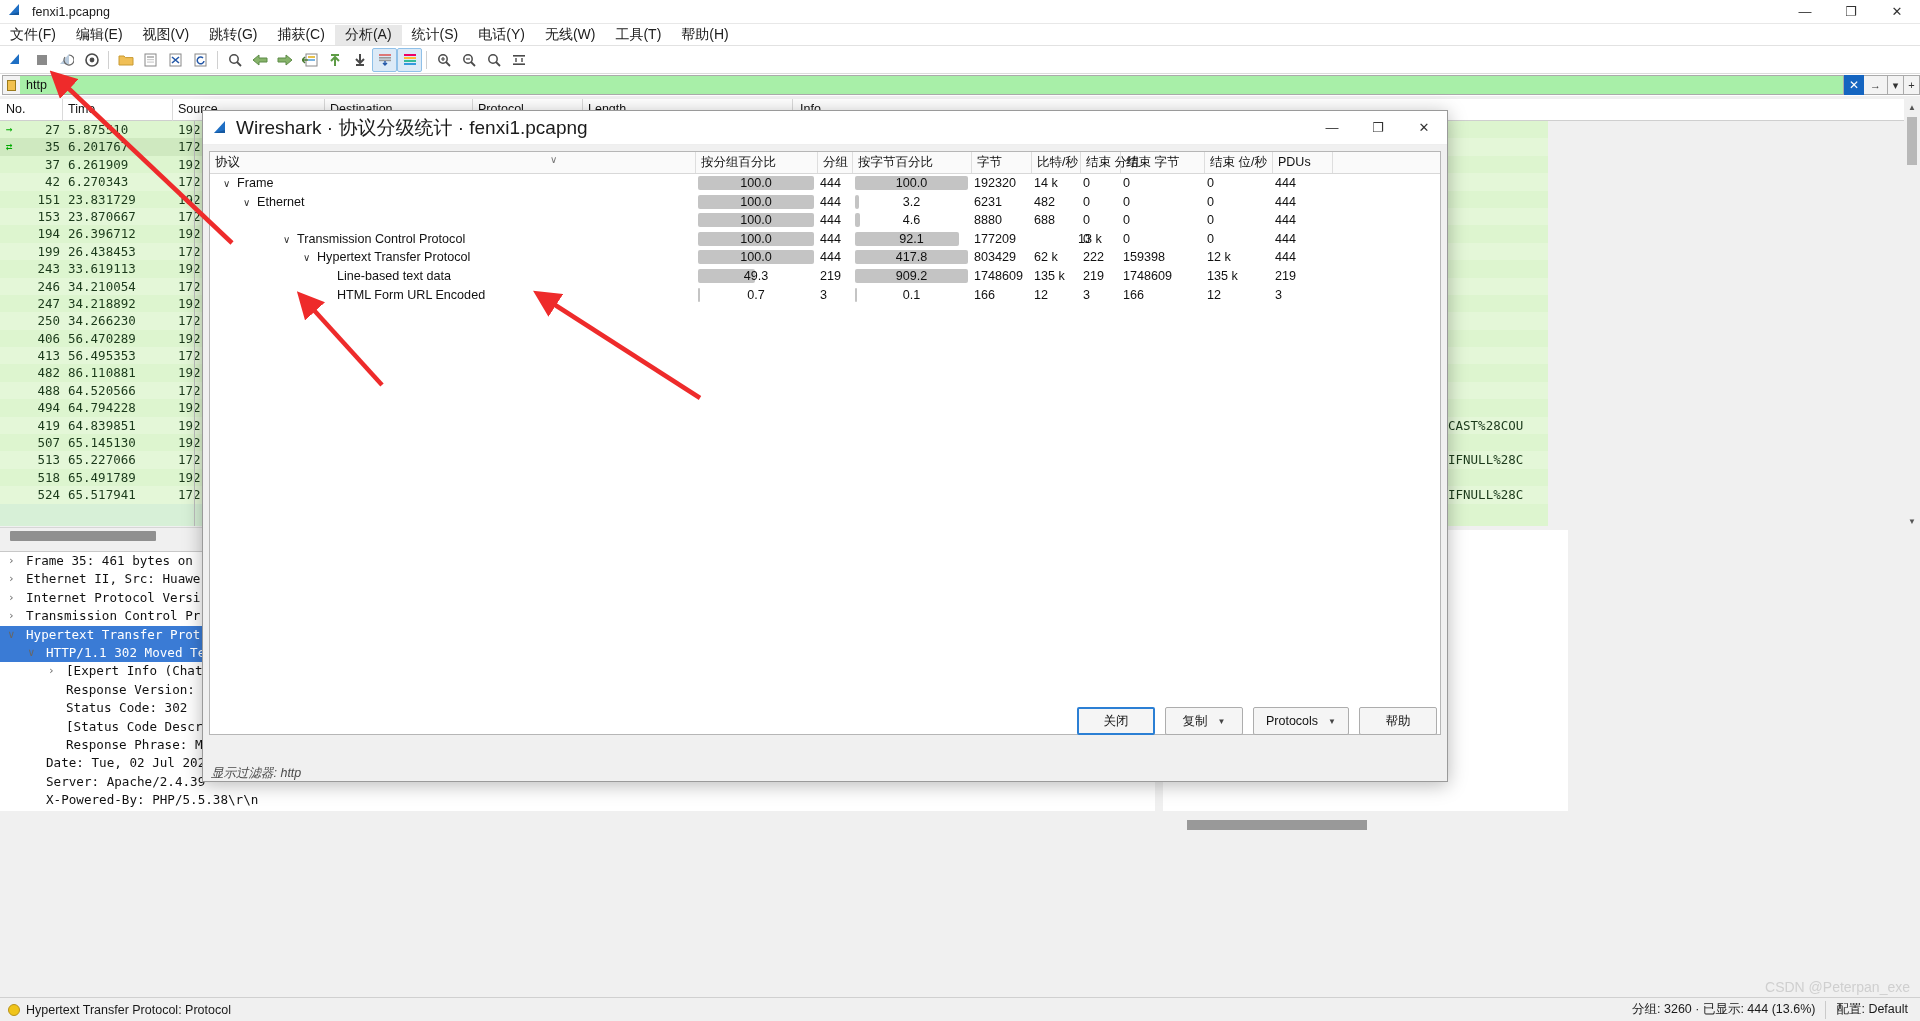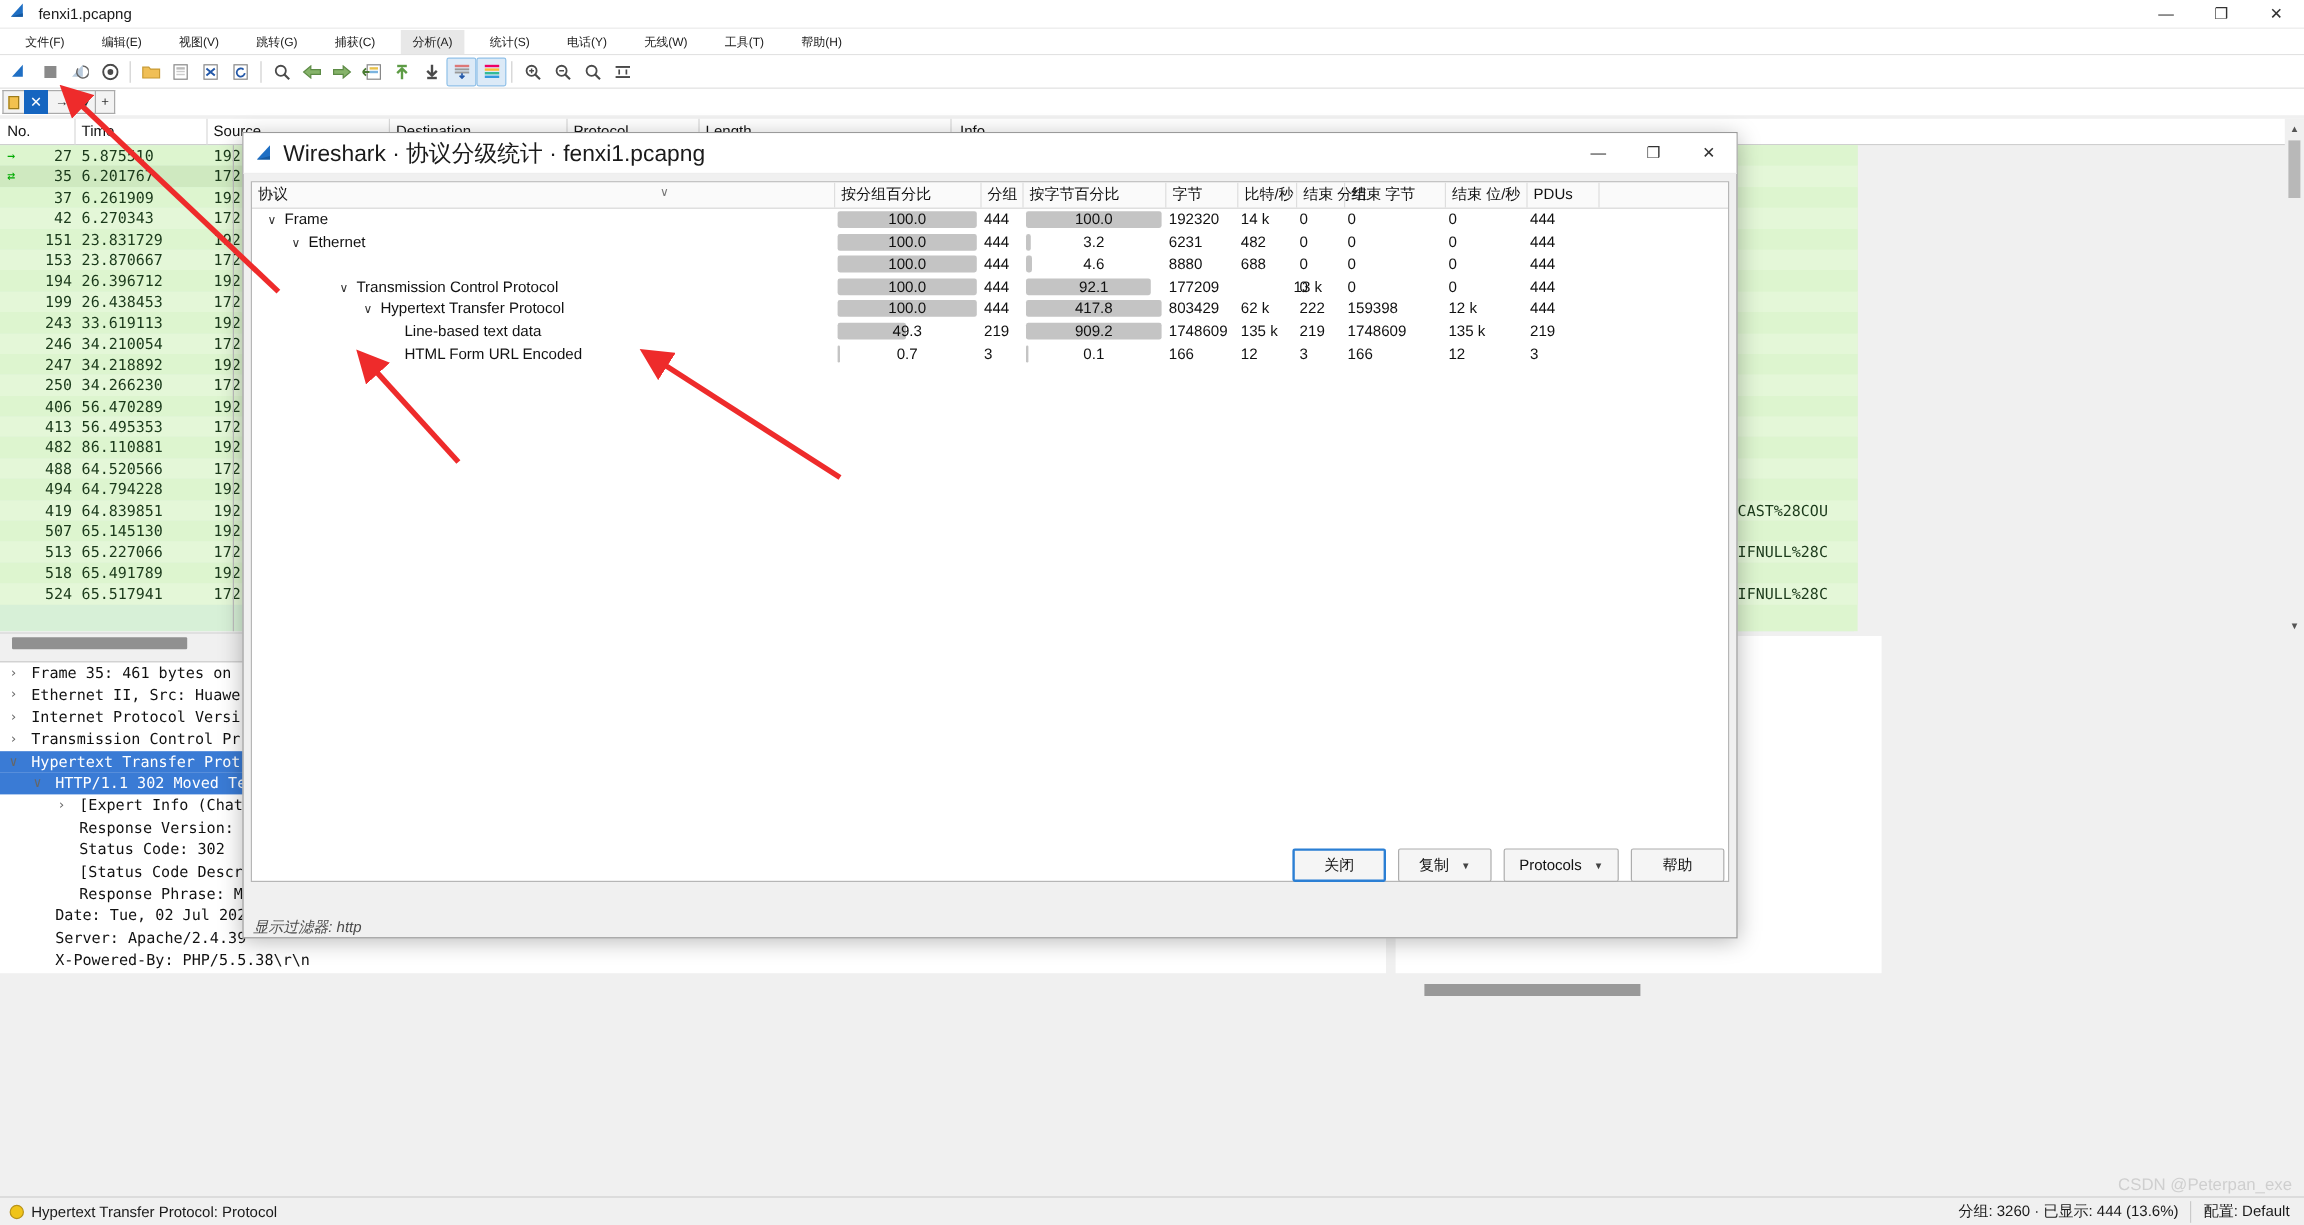--- a/index.html
+++ b/index.html
@@ -26,22 +26,22 @@
     font-size: 13px; color: #333;
   }
 
   
   .menubar {
     position: absolute; top: 24px; left: 0; width: 1920px; height: 22px;
     background: #ffffff; display: flex; align-items: center;
     border-bottom: 1px solid #e2e2e2;
   }
   .menu-item {
-    padding: 2px 10px; font-size: 10px; color: #202020; height: 20px;
-    display: flex; align-items: center; cursor: default; margin-left: 11px;
+    padding: 2px 10px; font-size: 14px; color: #202020; height: 20px;
+    display: flex; align-items: center; cursor: default;
   }
   .menu-item.active { background: #e8e8e8; }
 
   
   .toolbar {
     position: absolute; top: 46px; left: 0; width: 1920px; height: 28px;
     background: #ffffff; display: flex; align-items: center; padding-left: 4px;
     border-bottom: 1px solid #dcdcdc;
   }
   .tool {
@@ -366,20 +366,21 @@
           <rect x="1" y="10.4" width="12" height="1.6" fill="#4a4a4a"></rect>
           <path d="M4 5 v4 M10 5 v4" stroke="#4a4a4a" stroke-width="1.4"></path>
         </svg>
       </span>
   </div>
 
   <div class="filterbar">
     <span class="filt-bookmark">
         <i></i>
       </span>
+    <span class="filt-input" placeholder="应用显示过滤器 … &lt;Ctrl-/&gt;">http</span>
     <span class="filt-right">
       <span class="filt-x">✕</span>
       <span class="filt-btn">→</span>
       <span class="filt-btn w">▾</span>
       <span class="filt-btn w">+</span>
     </span>
   </div>
 
   <div class="plist-head">
     <span class="col" style="left:6px">No.</span>

